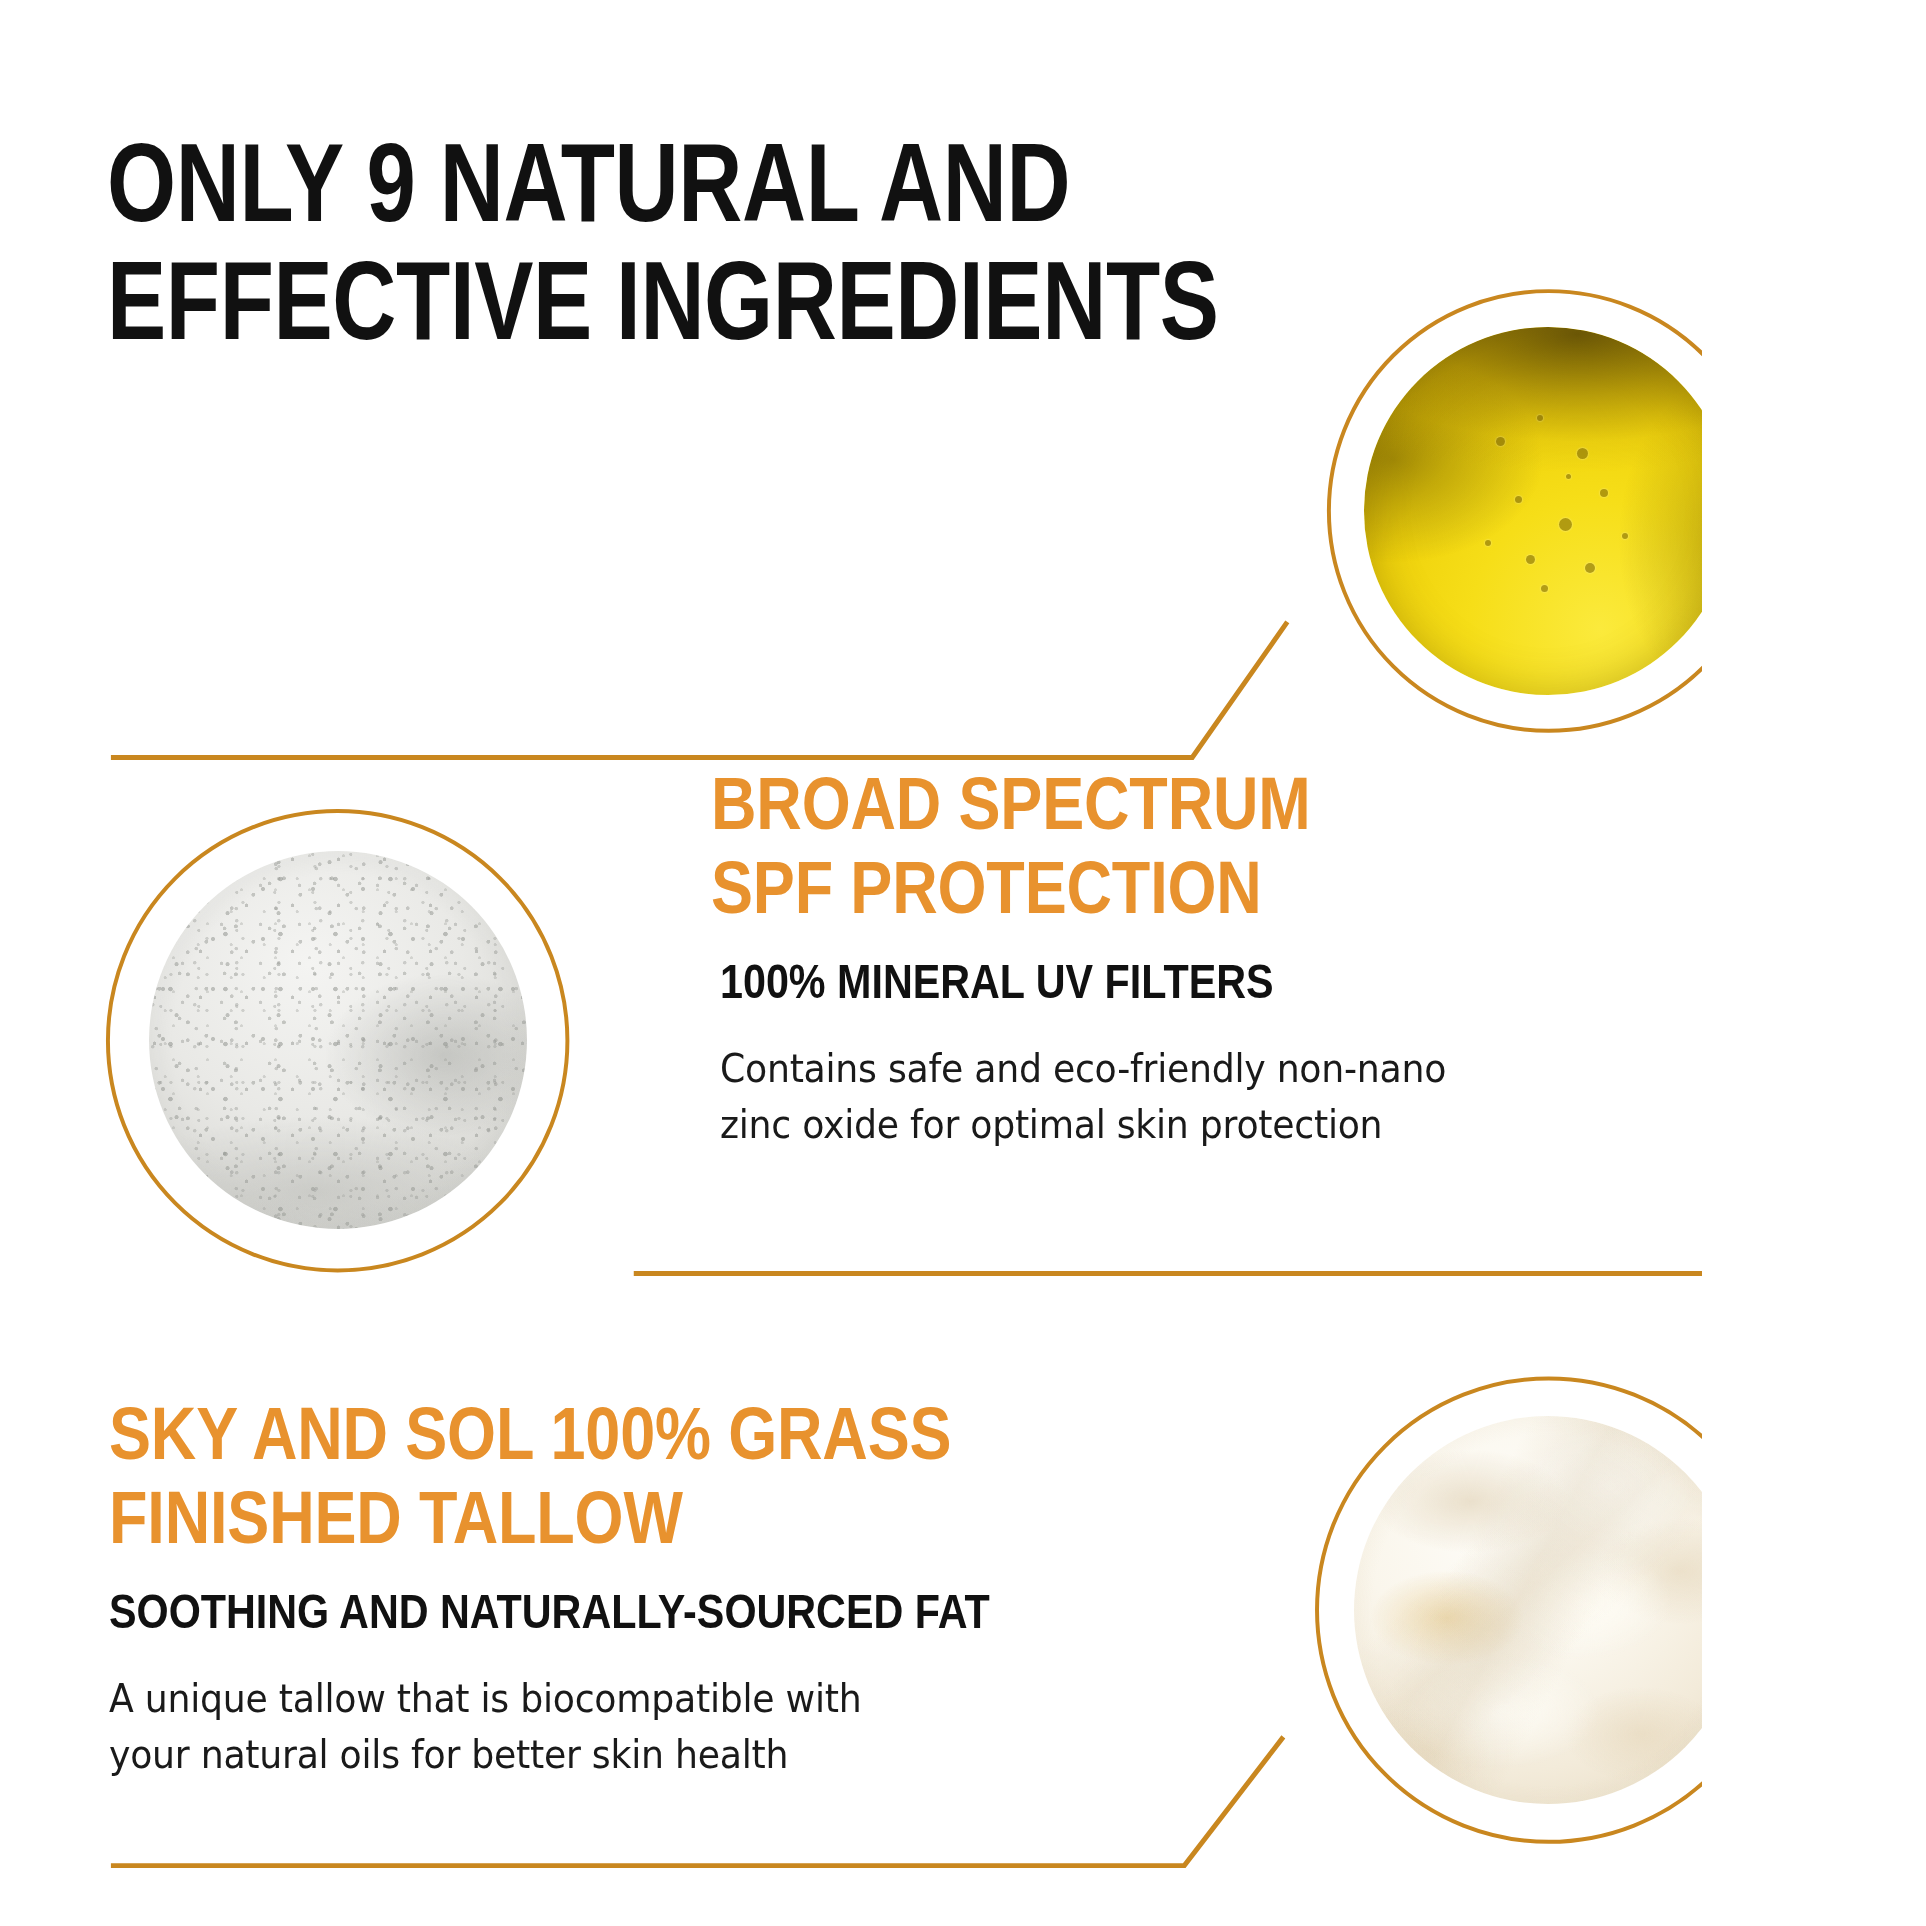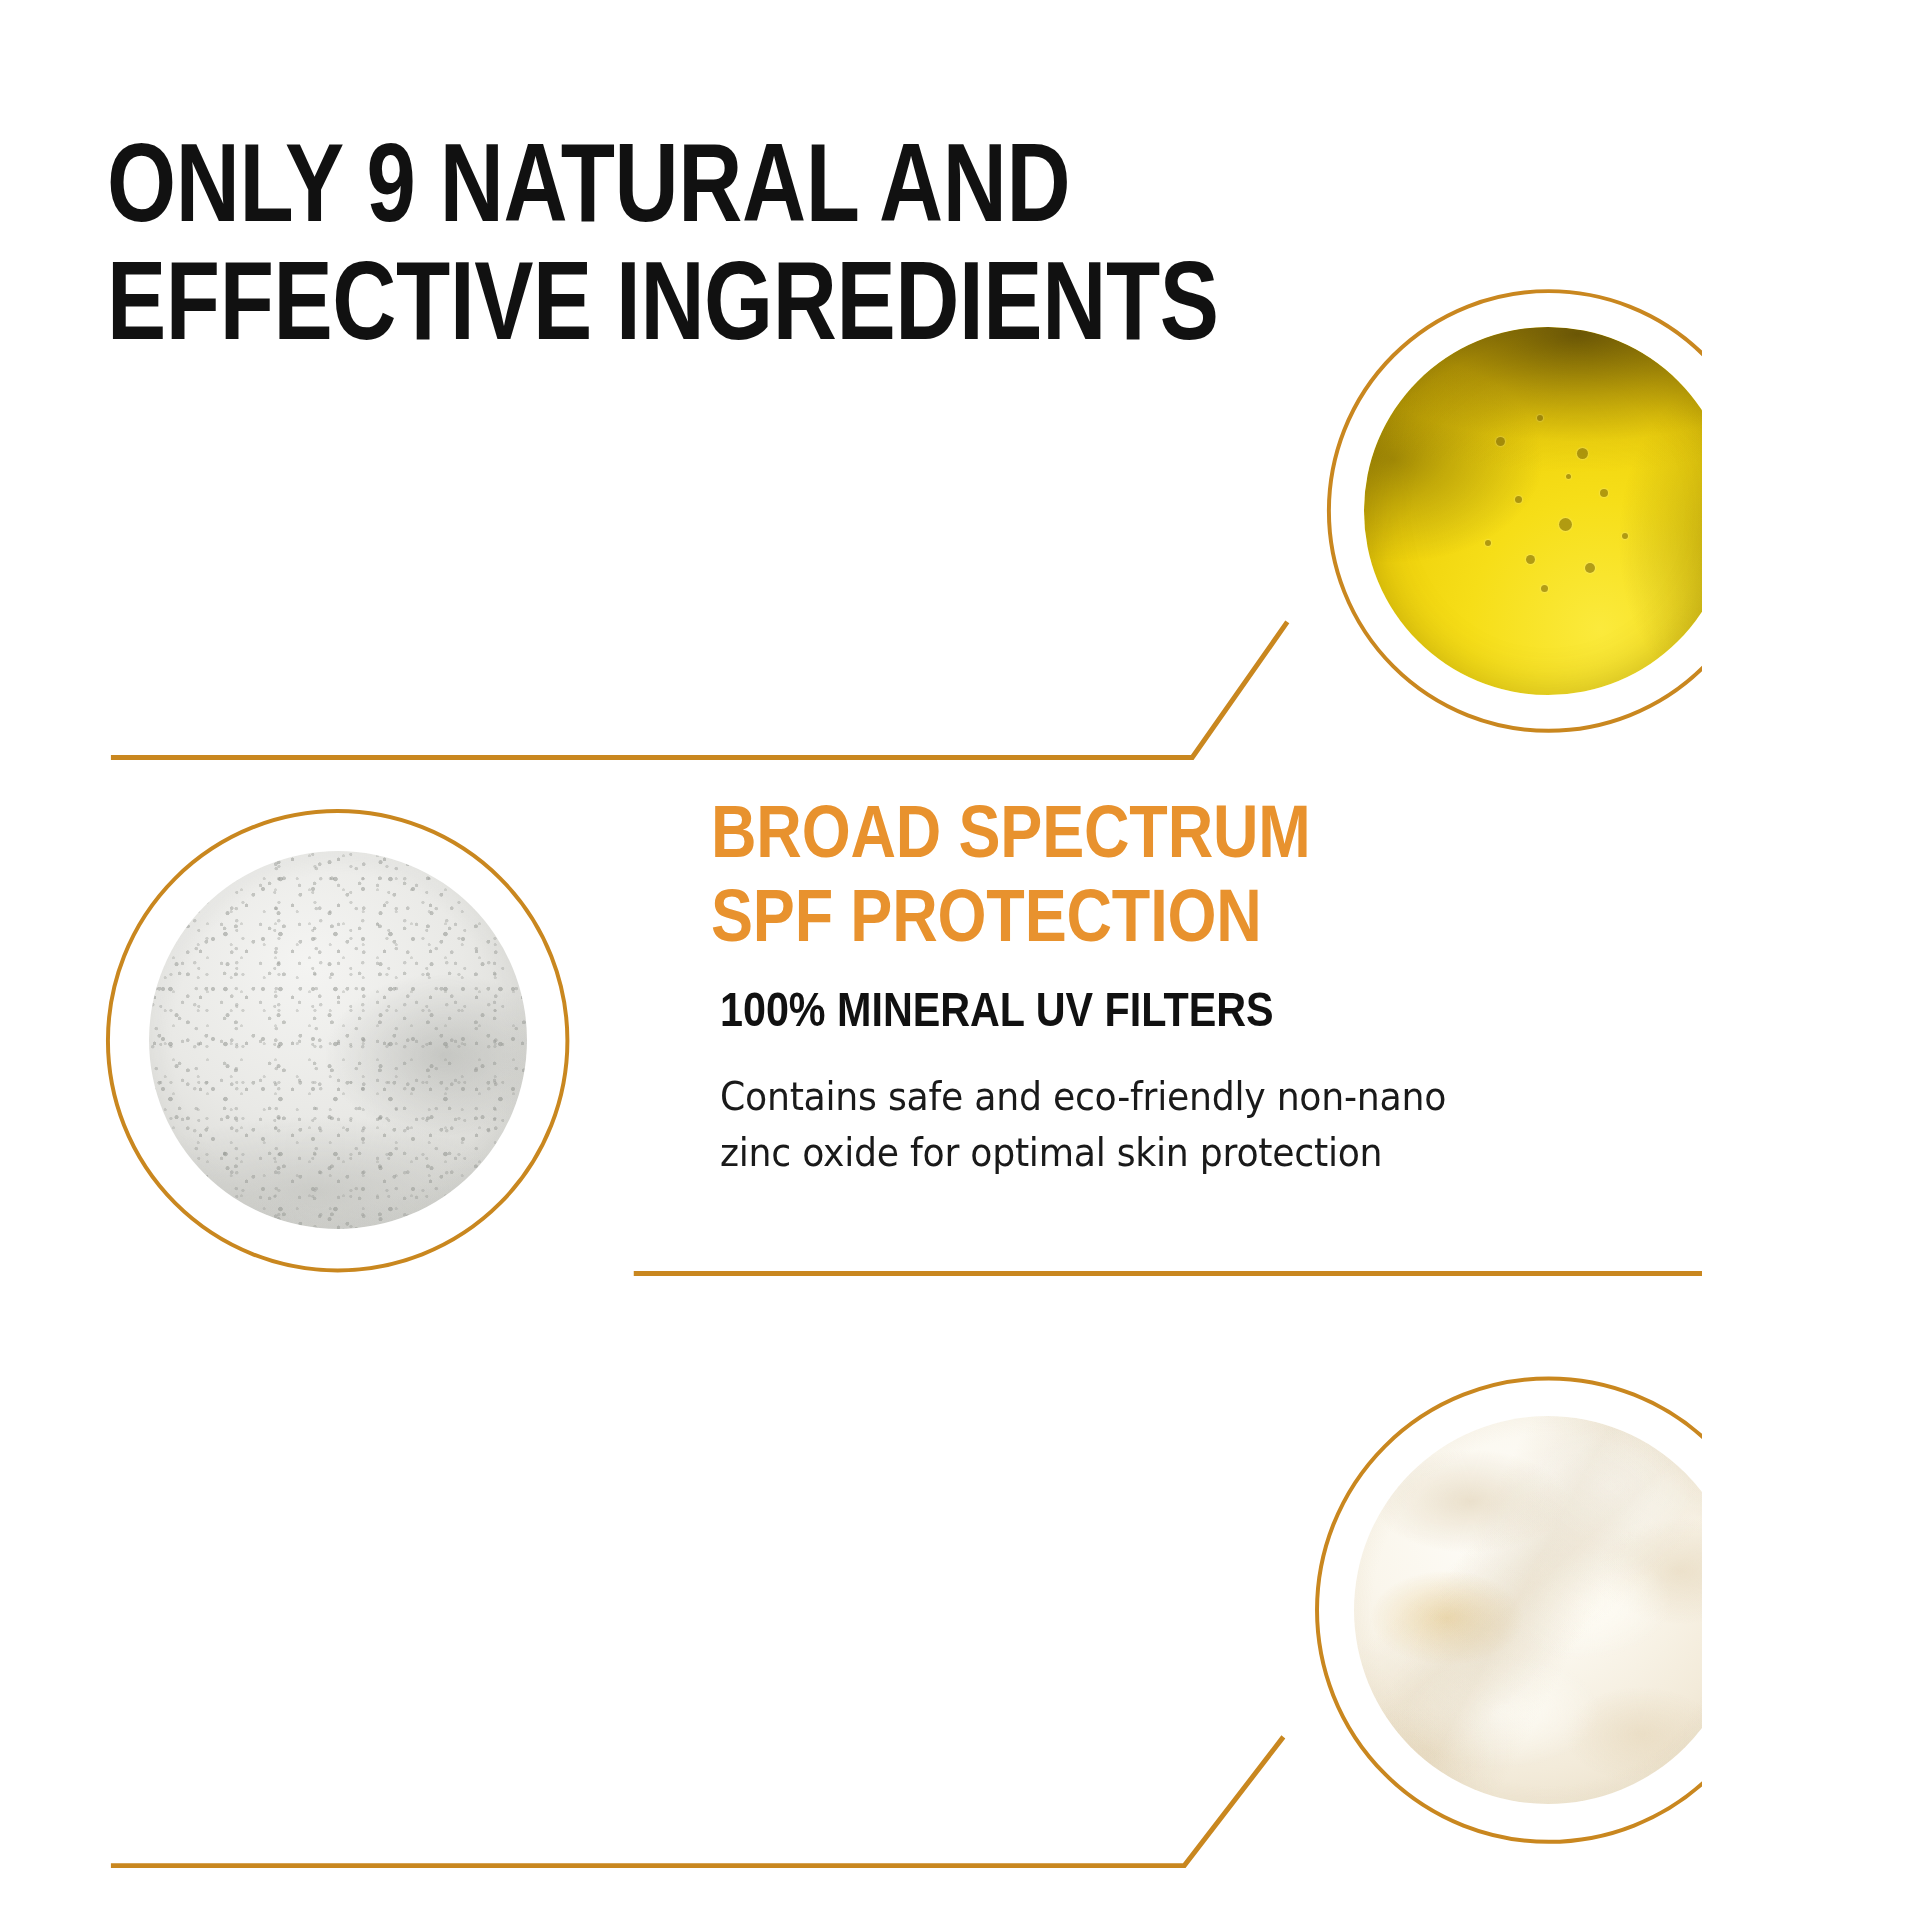--- a/index.html
+++ b/index.html
@@ -98,21 +98,21 @@
     width: 1168px;
     z-index: 3;
   }
   #sec1-text .sec-sub { margin-top: 26px; }
   #sec1-text .sec-body { margin-top: 30px; }
 
   
   #sec2-text {
     position: absolute;
     left: 711px;
-    top: 789px;
+    top: 761px;
     width: 1168px;
     z-index: 3;
   }
   #sec2-text .sec-sub { margin-top: 24px; margin-left: 9px; }
   #sec2-text .sec-body { margin-top: 30px; margin-left: 9px; }
 
   
   #sec3-text {
     position: absolute;
     left: 109px;
@@ -283,17 +283,24 @@
   <div class="swatch" id="swatch-zinc"></div>
 
   <div id="sec2-text">
     <h2 class="sec-head">BROAD SPECTRUM
 SPF PROTECTION</h2>
     <h3 class="sec-sub">100% MINERAL UV FILTERS</h3>
     <p class="sec-body">Contains safe and eco-friendly non-nano
 zinc oxide for optimal skin protection</p>
   </div>
 
+  <div id="sec3-text">
+    <h2 class="sec-head">SKY AND SOL 100% GRASS
+FINISHED TALLOW</h2>
+    <h3 class="sec-sub">SOOTHING AND NATURALLY-SOURCED FAT</h3>
+    <p class="sec-body">A unique tallow that is biocompatible with
+your natural oils for better skin health</p>
+  </div>
 
   <div class="swatch" id="swatch-tallow"></div>
 
 </div>
 
 
 </body></html>

